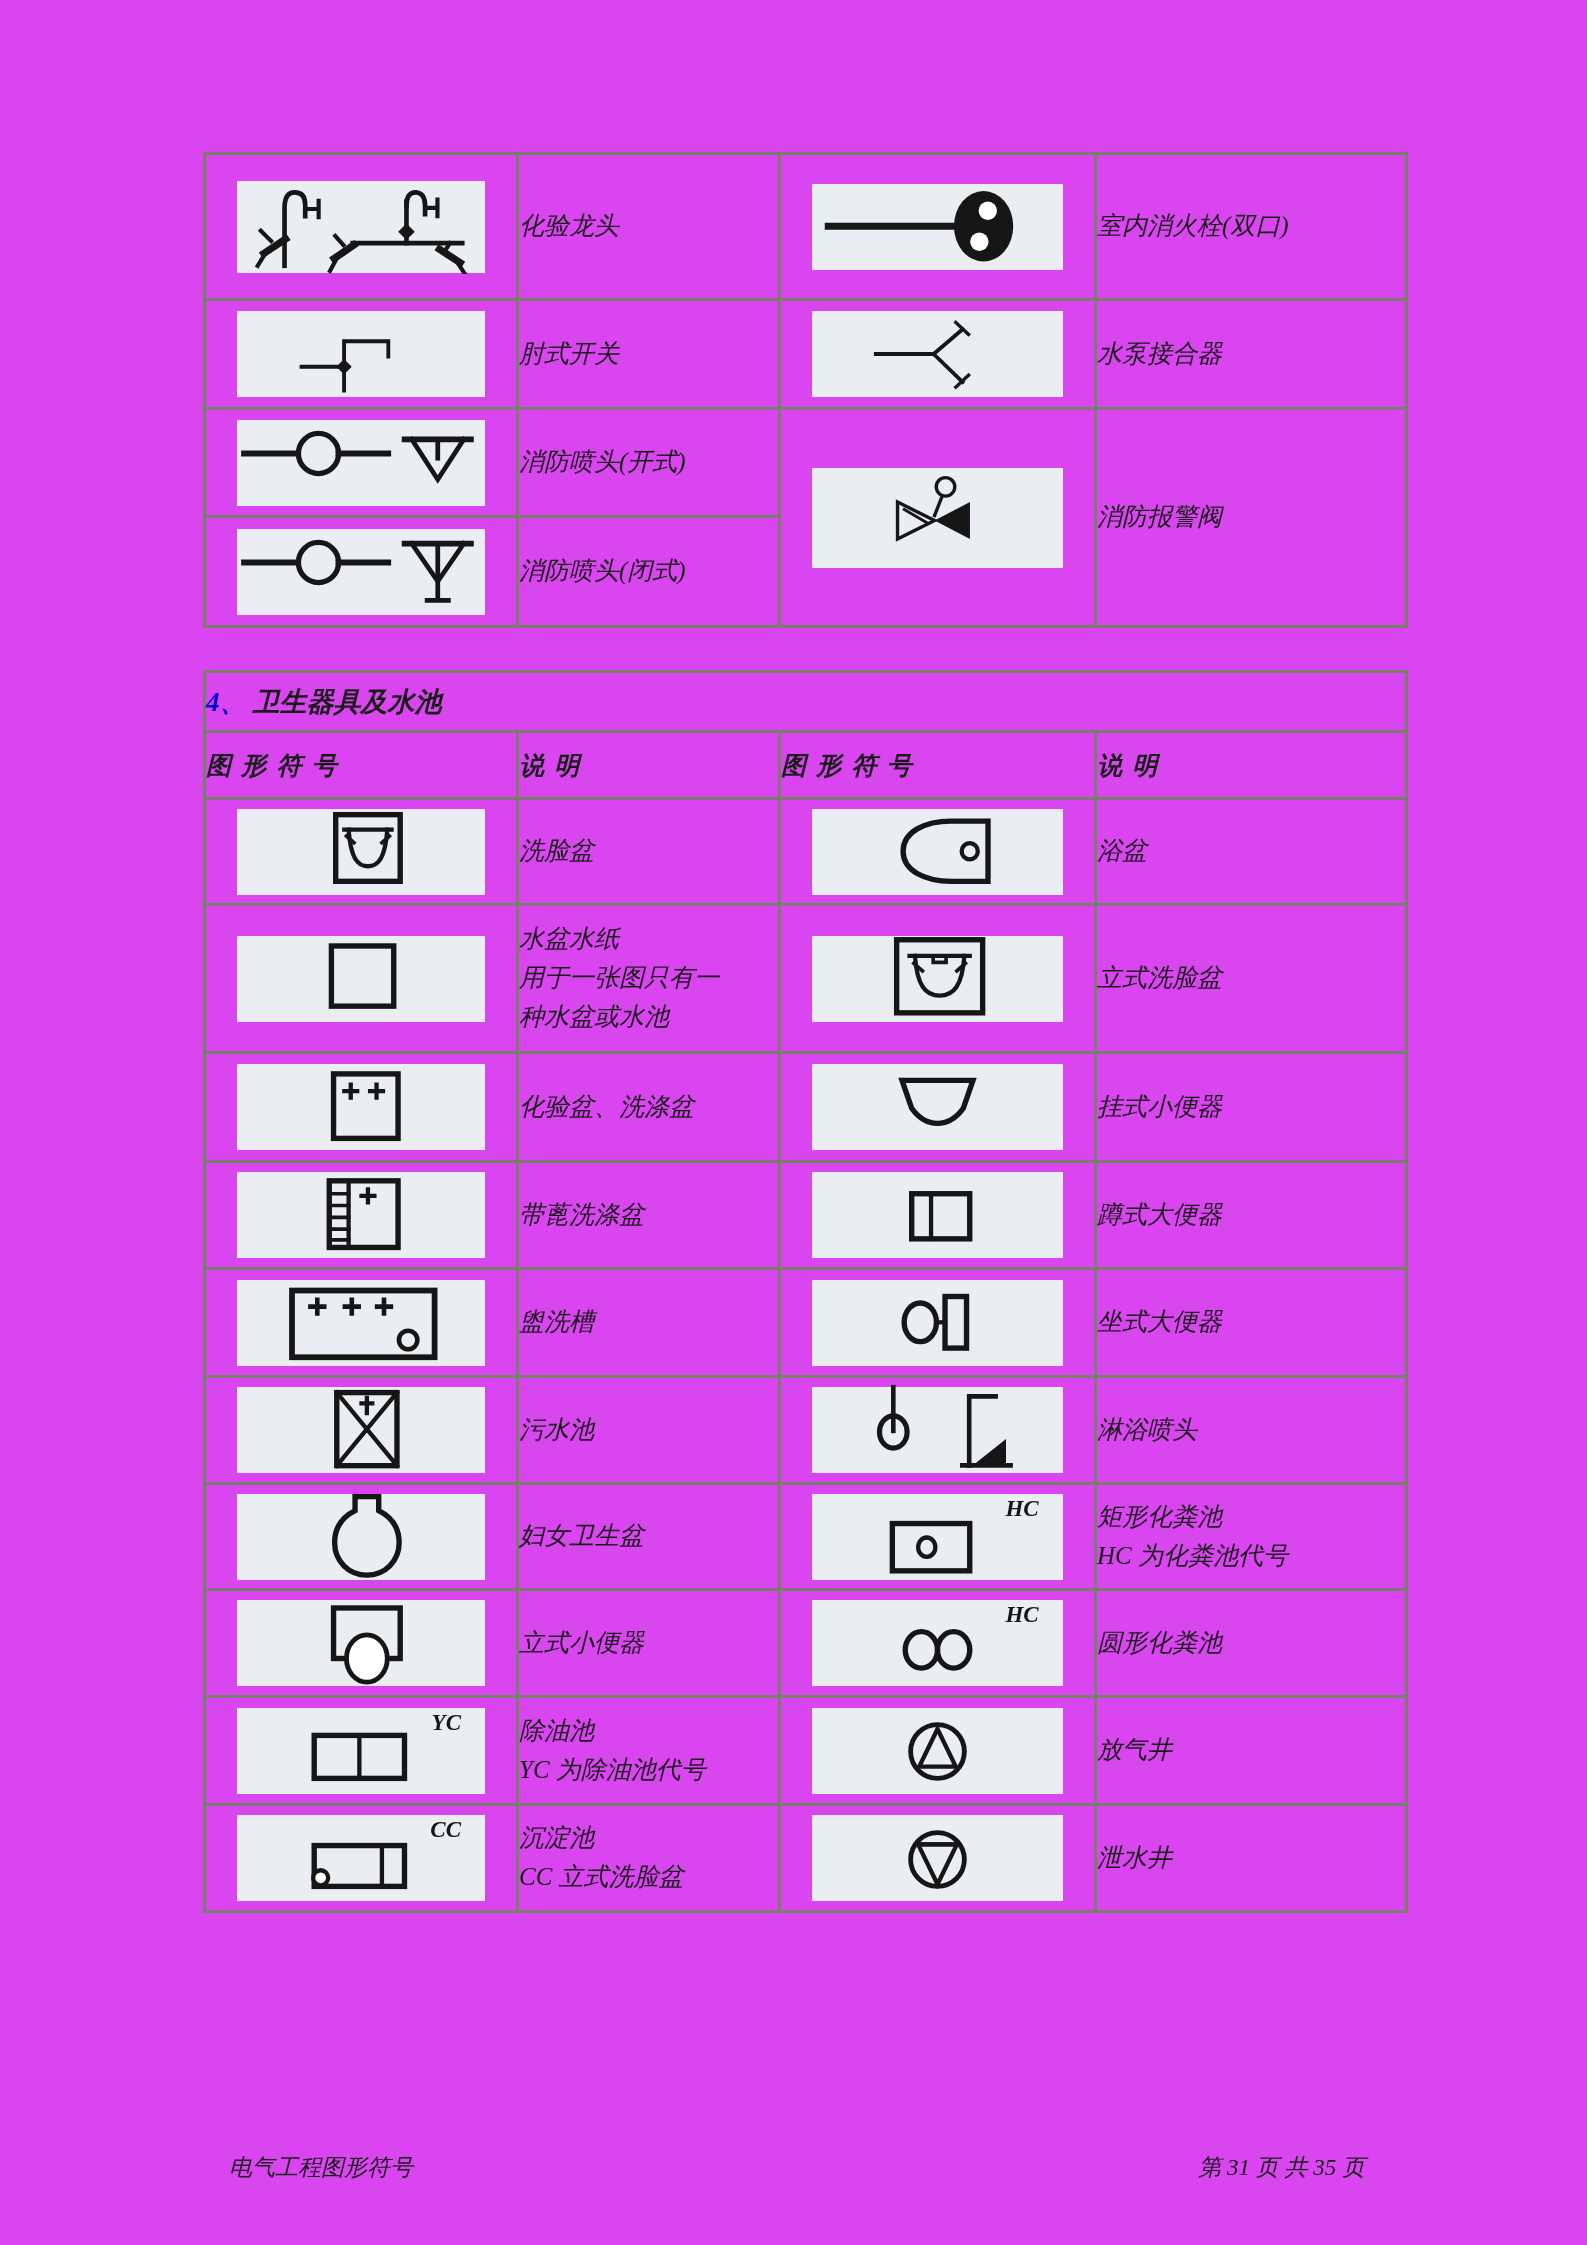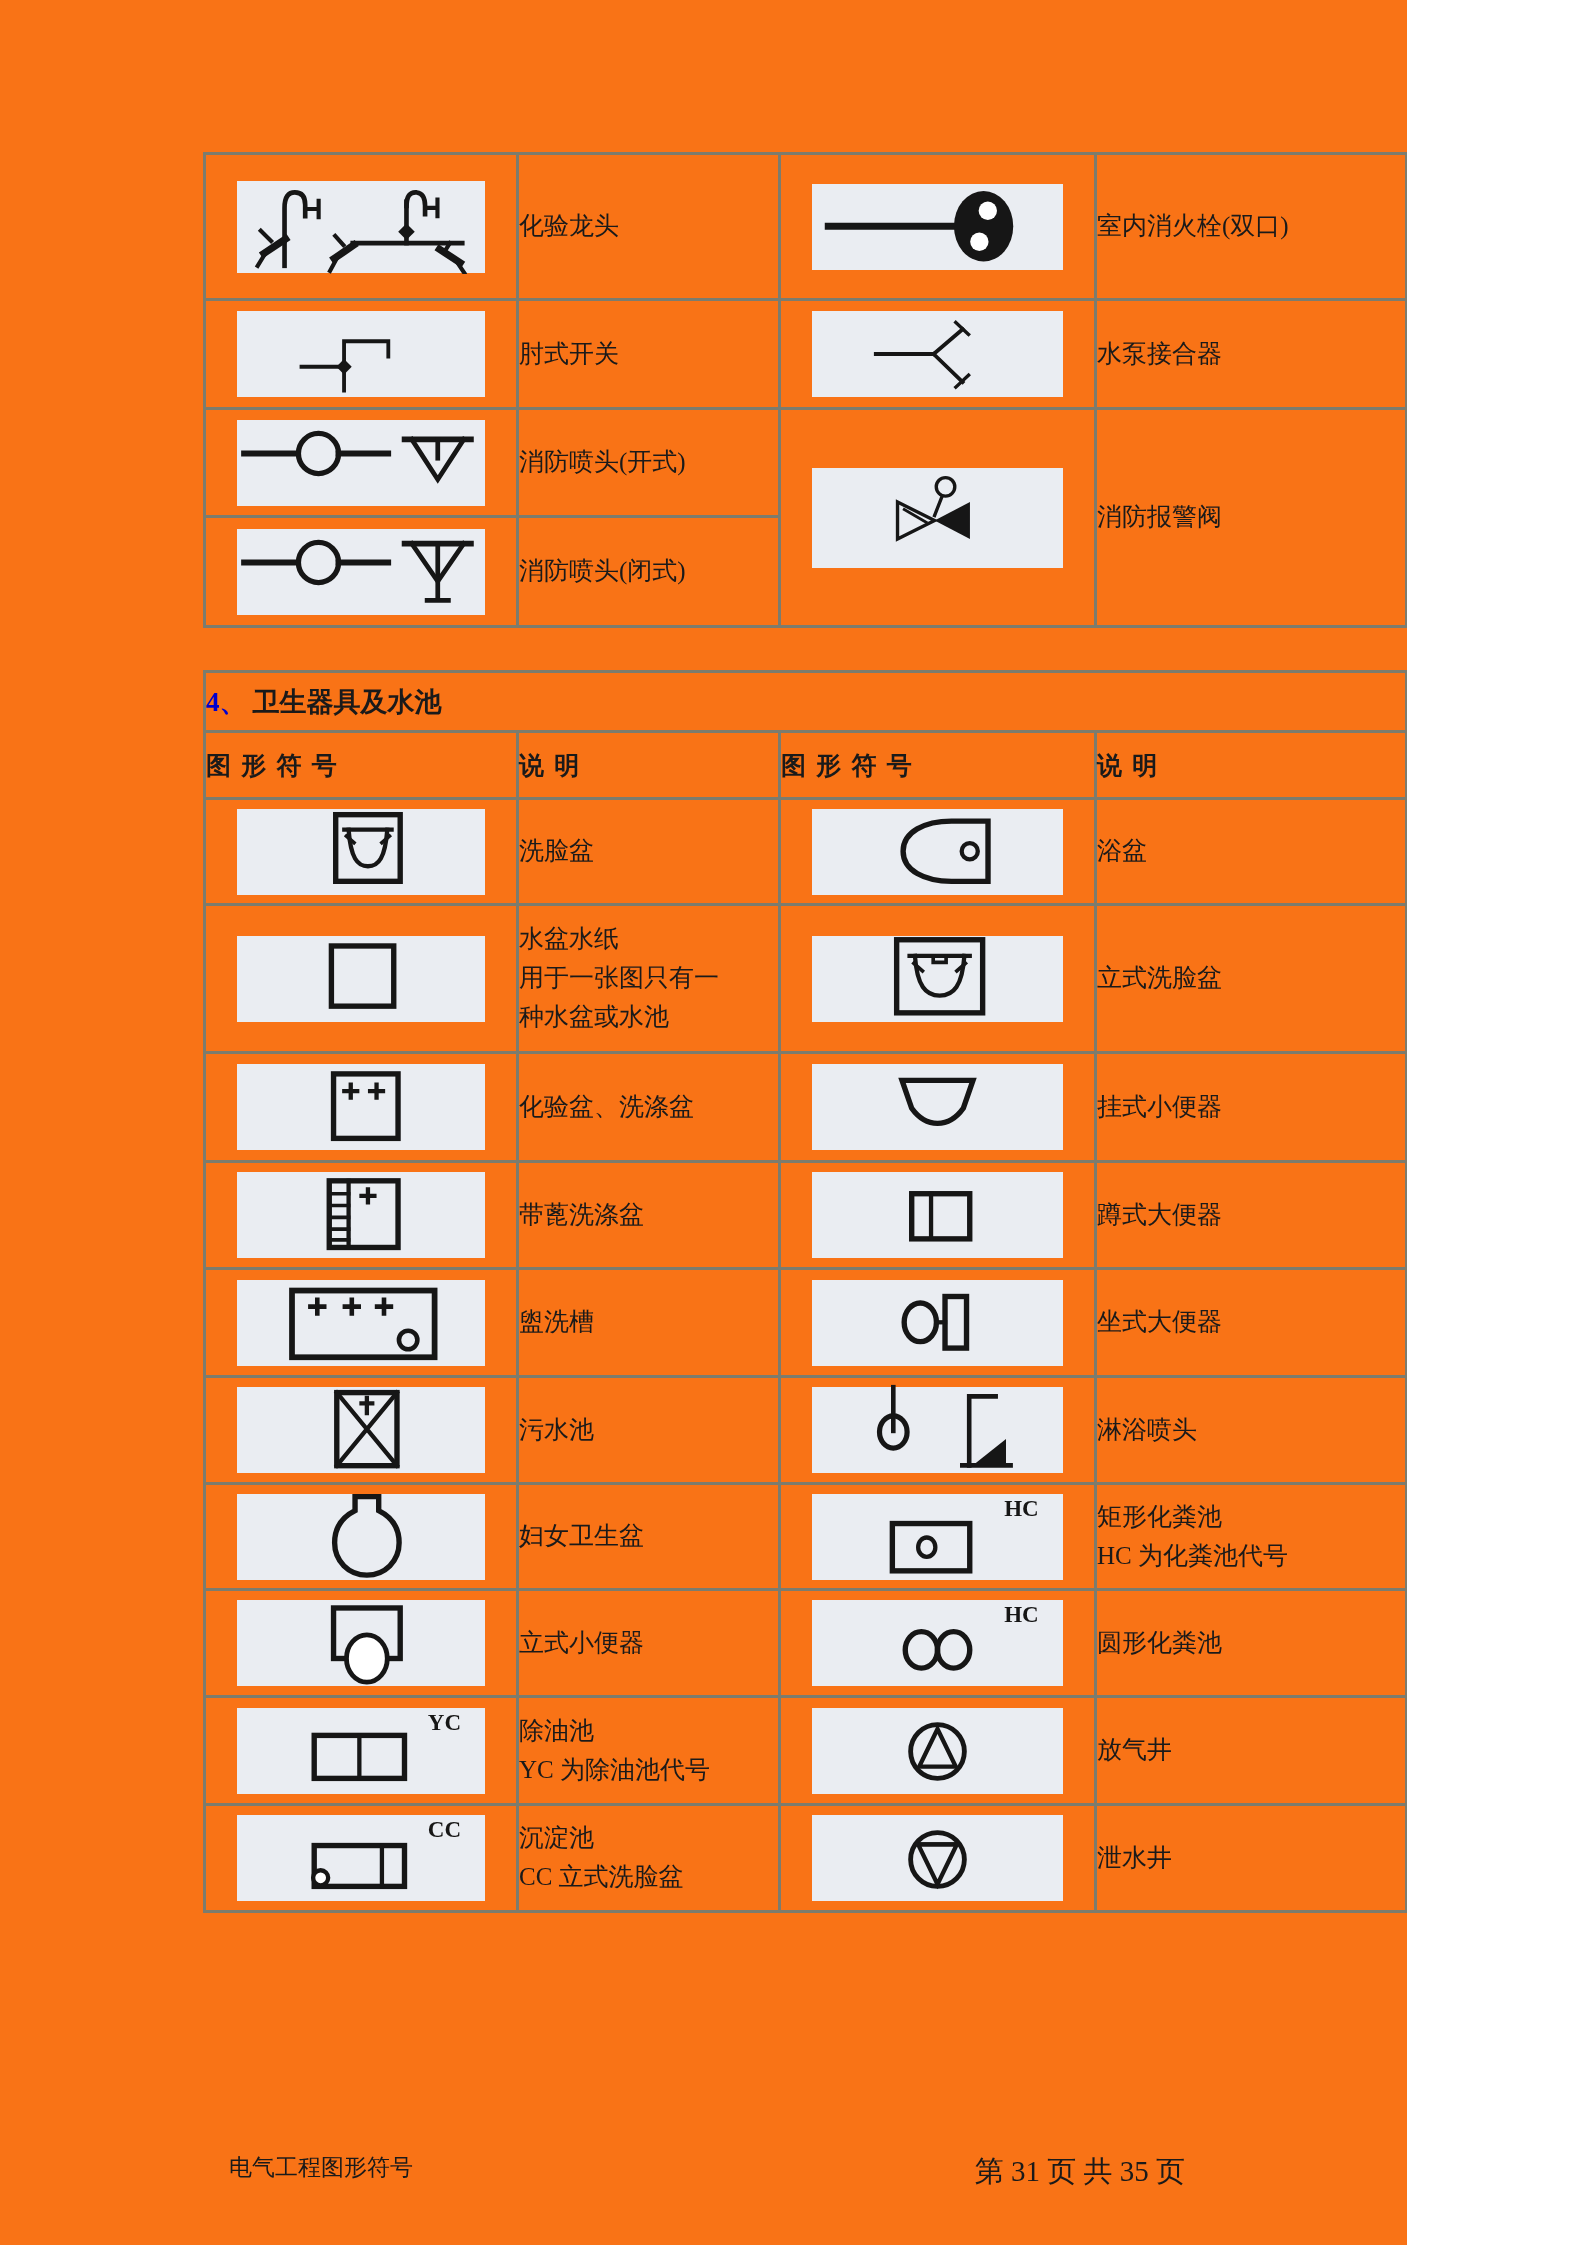--- a/index.html
+++ b/index.html
@@ -1,38 +1,38 @@
 <!DOCTYPE html>
 <html><head>
 <meta charset="utf-8">
 <style>
   html,body{margin:0;padding:0;background:#ffffff;}
-  .page{position:relative;width:1407px;height:2245px;background:#f97316;overflow:hidden;
-        font-family:"Liberation Serif","DejaVu Serif",serif;color:#1a1a1a;}
+  .page{position:relative;width:1587px;height:2245px;background:#d946ef;overflow:hidden;
+        font-family:"Liberation Serif","DejaVu Serif",serif;color:#1a1a1a;font-style:italic;}
   table.sheet{position:absolute;left:203px;width:1202px;border-collapse:collapse;table-layout:fixed;}
   table.sheet td{border:3px solid #7c7c6e;vertical-align:middle;padding:0;}
   td.sym{text-align:center;}
   td.desc{font-size:25px;padding-left:18px;white-space:pre-line;line-height:1.55;}
   td.hd{font-size:25px;font-weight:bold;padding-left:14px;letter-spacing:2px;}
   td.sechead{font-size:27px;font-weight:bold;padding-left:30px;}
   .secnum{color:#0000d0;margin-right:6px;}
   .strip{position:relative;display:flex;align-items:center;justify-content:center;
          background:#eaedf2;width:80%;height:86px;margin:0 auto;}
   .strip.tall{height:92px;}
   .strip svg{display:block;}
   svg .ln{stroke:#161616;fill:none;stroke-width:4.5;stroke-linecap:square;}
   svg .ln4{stroke:#161616;fill:none;stroke-width:4;stroke-linecap:square;}
   svg .ln3{stroke:#161616;fill:none;stroke-width:3.4;stroke-linecap:square;}
   svg .thick{stroke:#161616;fill:none;stroke-width:7;stroke-linecap:square;}
   svg .fill{fill:#161616;stroke:none;}
   svg .wfill{fill:#ffffff;stroke:#161616;stroke-width:4.5;}
   .tag{position:absolute;top:2px;right:24px;font-weight:bold;font-size:23px;color:#161616;
        font-family:"Liberation Serif","DejaVu Serif",serif;text-align:center;}
   .footer-left{position:absolute;left:215px;top:2152px;font-size:23px;margin-left:14px;}
-  .footer-right{position:absolute;right:222px;top:2152px;font-size:29px;}
+  .footer-right{position:absolute;right:222px;top:2152px;font-size:23px;}
 </style>
 </head>
 <body>
 
 <div class="page">
 
   <table class="sheet" style="top:152px;">
     <colgroup>
         <col style="width:313px">
         <col style="width:262px">

